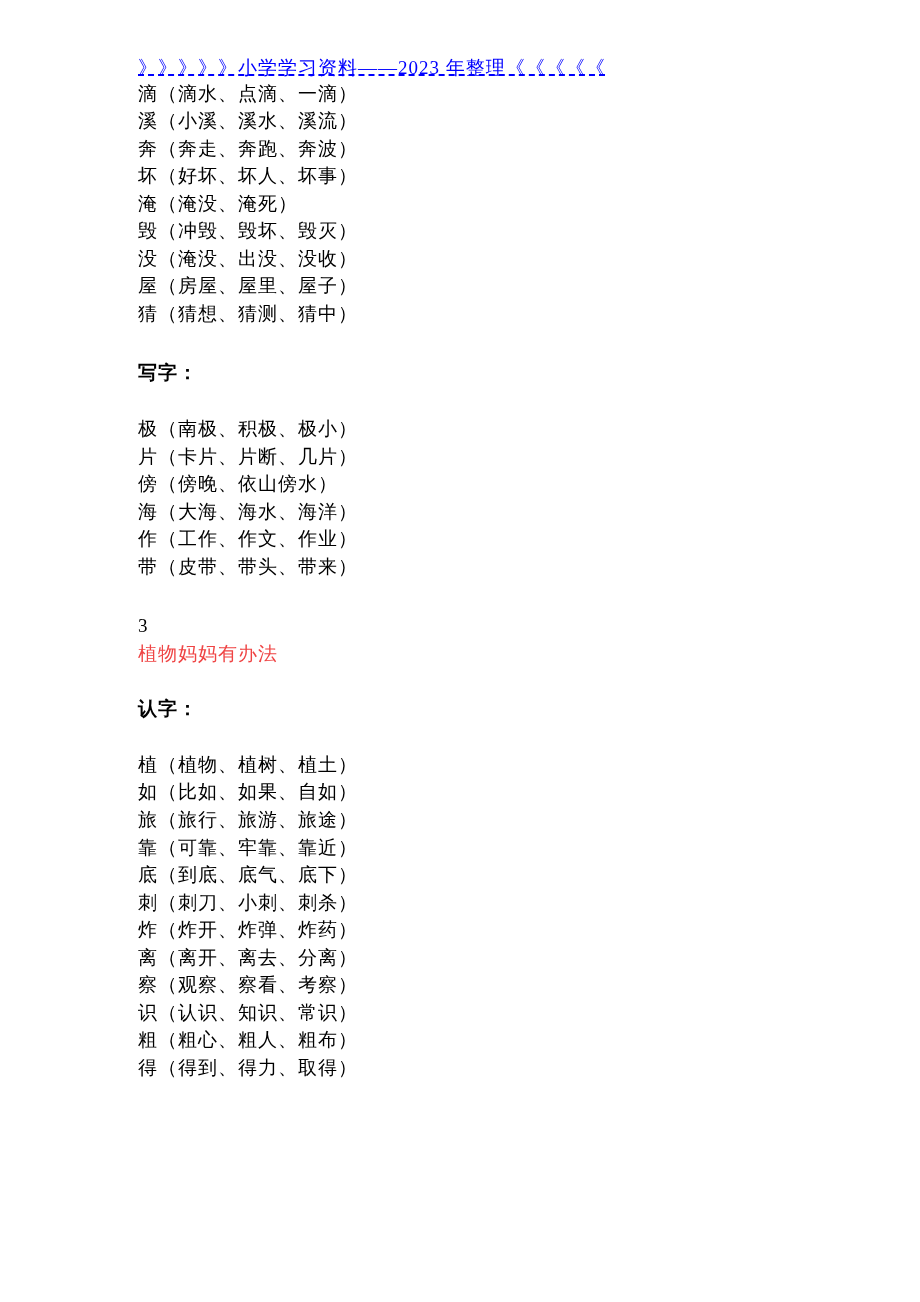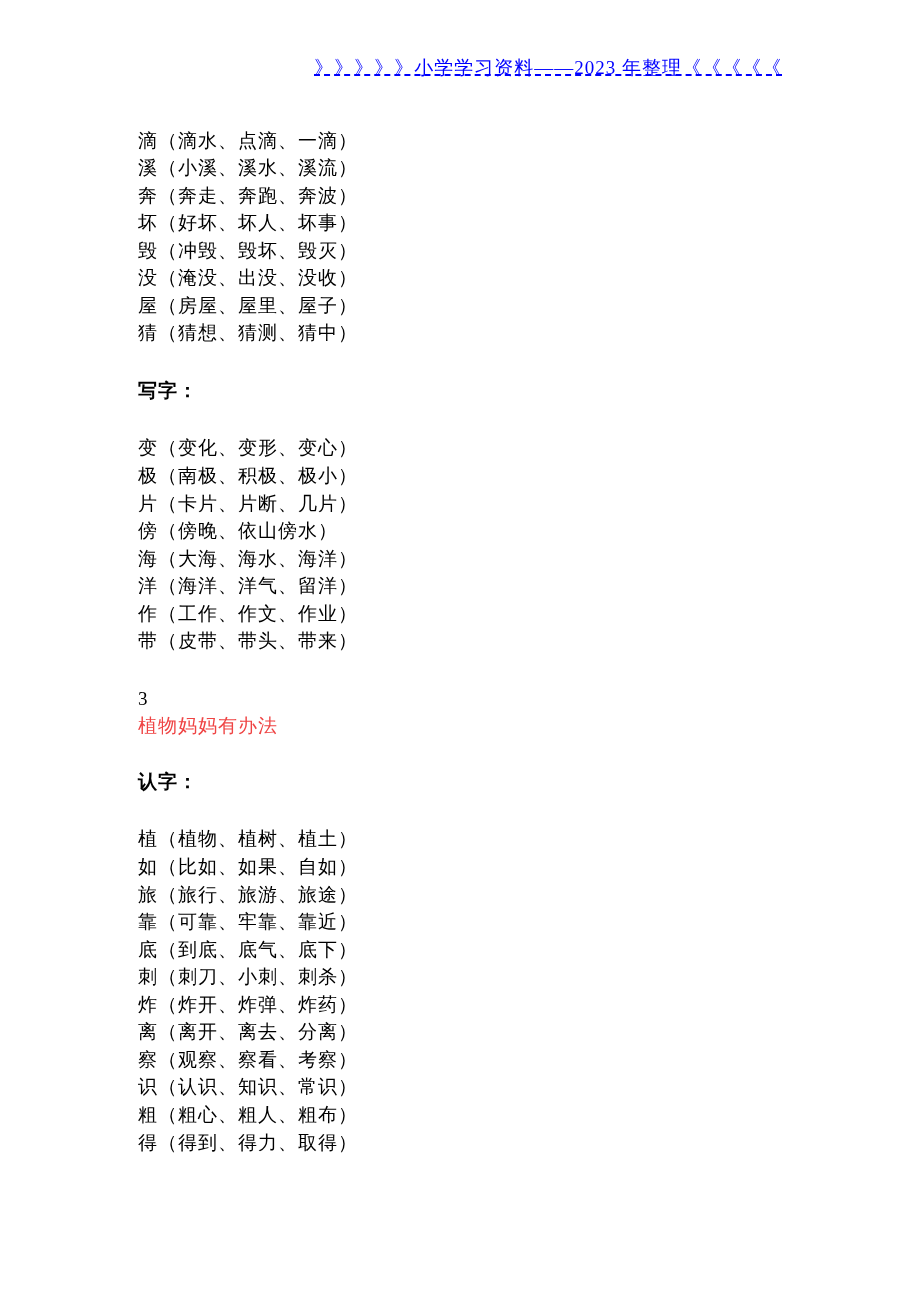--- a/index.html
+++ b/index.html
@@ -11,29 +11,29 @@
       background: #fff;
       width: 920px;
       min-height: 1302px;
       padding: 54px 138px 40px 138px;
       position: relative;
     }
     .header-link {
       color: #0000ff;
       text-decoration: underline;
       text-decoration-style: dashed;
-      text-align: right;
-      margin-bottom: 45px;
+      text-align: left;
       letter-spacing: 1px;
     }
     .entry-block {
       margin-bottom: 30px;
     }
     .entry-line {
       letter-spacing: 1px;
+      font-family: Liberation Mono, monospace;
     }
     .section-heading {
       font-weight: bold;
       margin-bottom: 30px;
       letter-spacing: 1px;
     }
     .lesson-number {
       font-family: "Times New Roman", serif;
       margin-top: 30px;
     }
@@ -46,35 +46,34 @@
 </head>
 <body>
 
 <div class="header-link">》》》》》小学学习资料——2023 年整理《《《《《</div>
 
 <div class="entry-block">
   <div class="entry-line">滴（滴水、点滴、一滴）</div>
   <div class="entry-line">溪（小溪、溪水、溪流）</div>
   <div class="entry-line">奔（奔走、奔跑、奔波）</div>
   <div class="entry-line">坏（好坏、坏人、坏事）</div>
+  <div class="entry-line">淹（淹没、淹死）</div>
   <div class="entry-line">毁（冲毁、毁坏、毁灭）</div>
   <div class="entry-line">没（淹没、出没、没收）</div>
   <div class="entry-line">屋（房屋、屋里、屋子）</div>
   <div class="entry-line">猜（猜想、猜测、猜中）</div>
 </div>
 
 <div class="section-heading">写字：</div>
 
 <div class="entry-block">
-  <div class="entry-line">变（变化、变形、变心）</div>
   <div class="entry-line">极（南极、积极、极小）</div>
   <div class="entry-line">片（卡片、片断、几片）</div>
   <div class="entry-line">傍（傍晚、依山傍水）</div>
   <div class="entry-line">海（大海、海水、海洋）</div>
-  <div class="entry-line">洋（海洋、洋气、留洋）</div>
   <div class="entry-line">作（工作、作文、作业）</div>
   <div class="entry-line">带（皮带、带头、带来）</div>
 </div>
 
 <div class="lesson-number">3</div>
 <div class="lesson-title">植物妈妈有办法</div>
 
 <div class="section-heading">认字：</div>
 
 <div class="entry-block">

